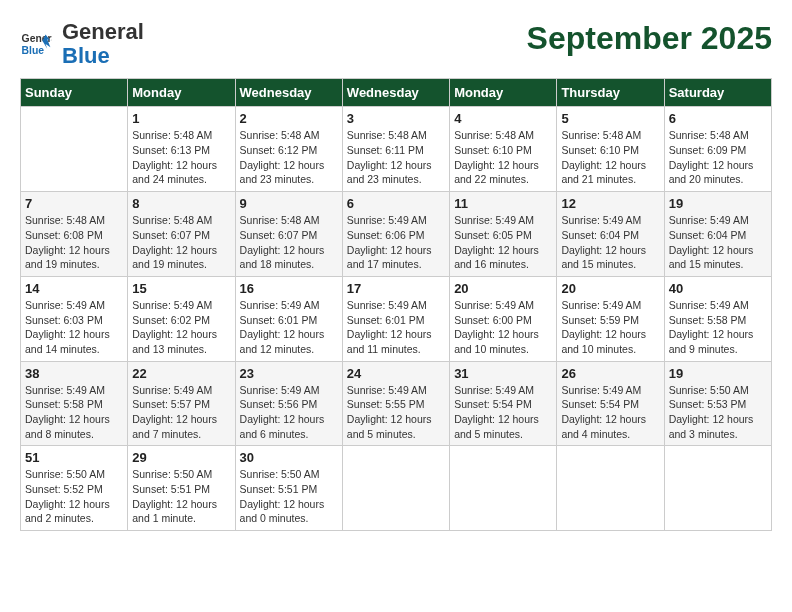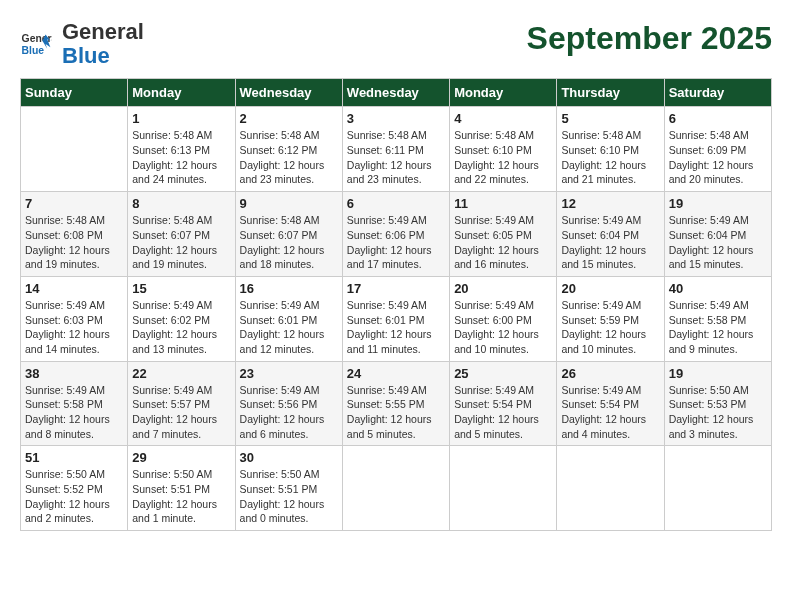--- a/index.html
+++ b/index.html
@@ -288,21 +288,21 @@
 and 6 minutes.</div>
         </td>
         <td>
           <div class="day-num">24</div>
           <div class="day-info" style="white-space: pre-line;">Sunrise: 5:49 AM
 Sunset: 5:55 PM
 Daylight: 12 hours
 and 5 minutes.</div>
         </td>
         <td>
-          <div class="day-num">25</div>
+          <div class="day-num">31</div>
           <div class="day-info" style="white-space: pre-line;">Sunrise: 5:49 AM
 Sunset: 5:54 PM
 Daylight: 12 hours
 and 5 minutes.</div>
         </td>
         <td>
           <div class="day-num">26</div>
           <div class="day-info" style="white-space: pre-line;">Sunrise: 5:49 AM
 Sunset: 5:54 PM
 Daylight: 12 hours

